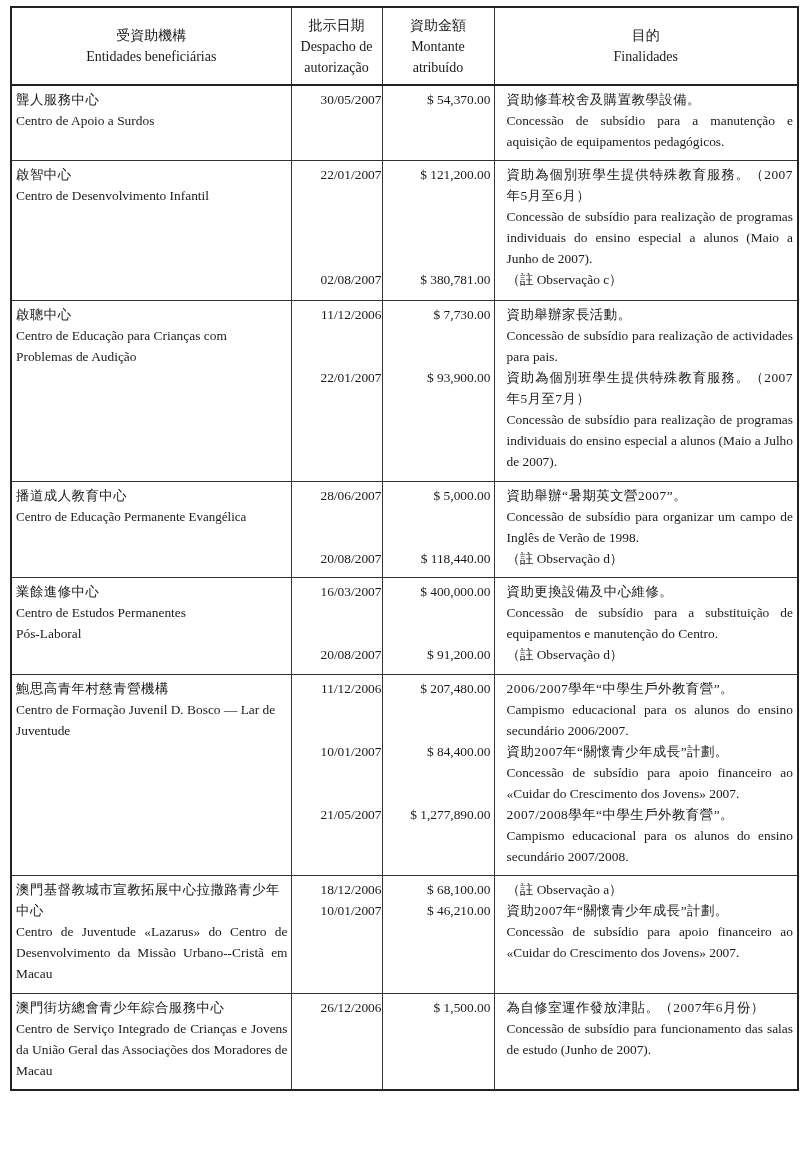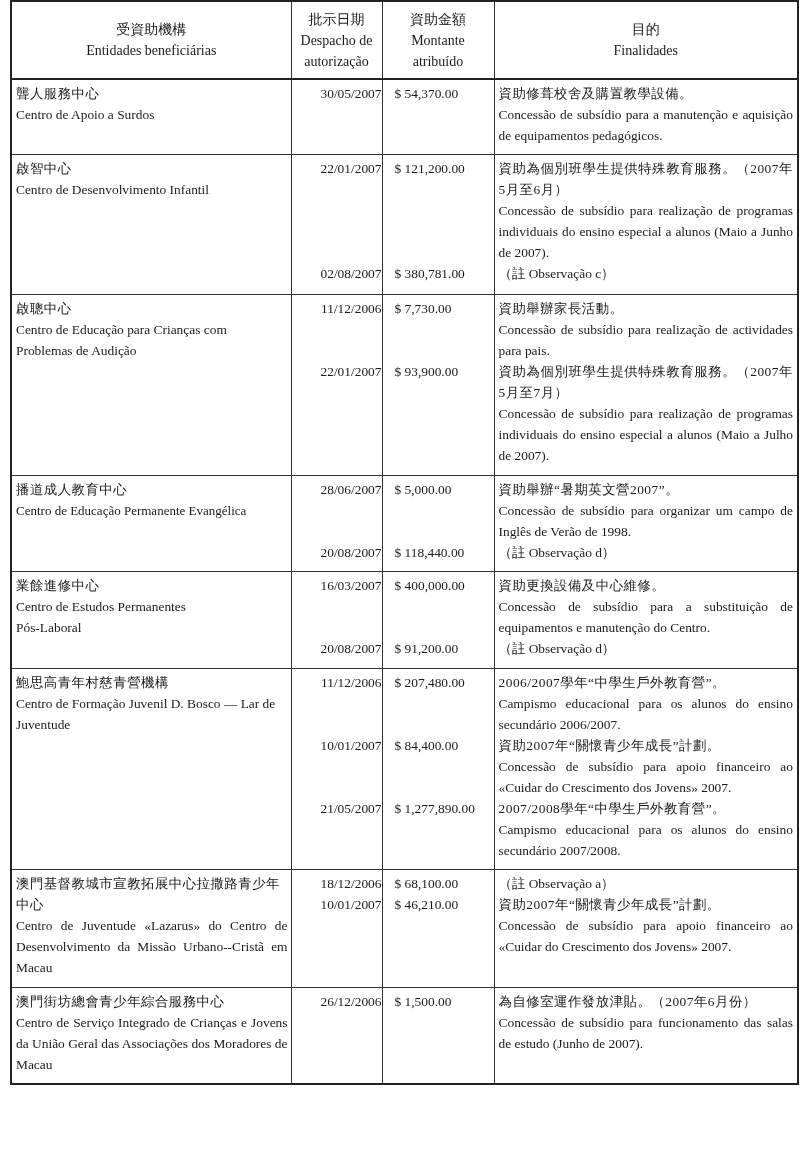--- a/index.html
+++ b/index.html
@@ -1,35 +1,35 @@
 <!DOCTYPE html>
 <html><head>
   <meta charset="utf-8">
   <style>
     html, body { margin: 0; padding: 0; background: #ffffff; }
     body { width: 807px; height: 1157px; position: relative; overflow: hidden;
       font-family: "Liberation Serif", "DejaVu Serif", serif; color: #1a1a1a; }
     table.grid {
-      position: absolute; left: 10px; top: 0; width: 787px;
+      position: absolute; left: 10px; top: 6px; width: 787px;
       border-collapse: collapse; table-layout: fixed;
       border: 2px solid #222;
     }
     table.grid col.c1 { width: 280px; }
     table.grid col.c2 { width: 91px; }
     table.grid col.c3 { width: 112px; }
     table.grid col.c4 { width: 304px; }
     th, td { border: 1px solid #333; vertical-align: top; padding: 0; }
     thead th { font-weight: normal; font-size: 14px; line-height: 21px; text-align: center; vertical-align: middle; height: 76px; }
     thead tr { border-bottom: 2px solid #222; }
     tbody tr { border-bottom: 1.5px solid #222; }
     td { font-size: 13.4px; line-height: 21px; }
     td .cellwrap { padding: 3px 3px 8px 4px; }
     td.date .cellwrap { text-align: right; padding-left: 0; padding-right: 0; }
-    td.amt .cellwrap { text-align: left; padding-right: 3px; padding-left: 12px; }
-    td.purpose .cellwrap { padding-left: 4px; padding-right: 4px; text-align: justify; }
+    td.amt .cellwrap { text-align: right; padding-right: 3px; padding-left: 12px; }
+    td.purpose .cellwrap { padding-left: 12px; padding-right: 4px; text-align: justify; }
     .blk { display: block; }
     .gap { display: block; height: 21px; }
     .zh { letter-spacing: 0.5px; }
   </style>
 </head>
 <body>
 
 <table class="grid">
   <colgroup>
       <col class="c1">

